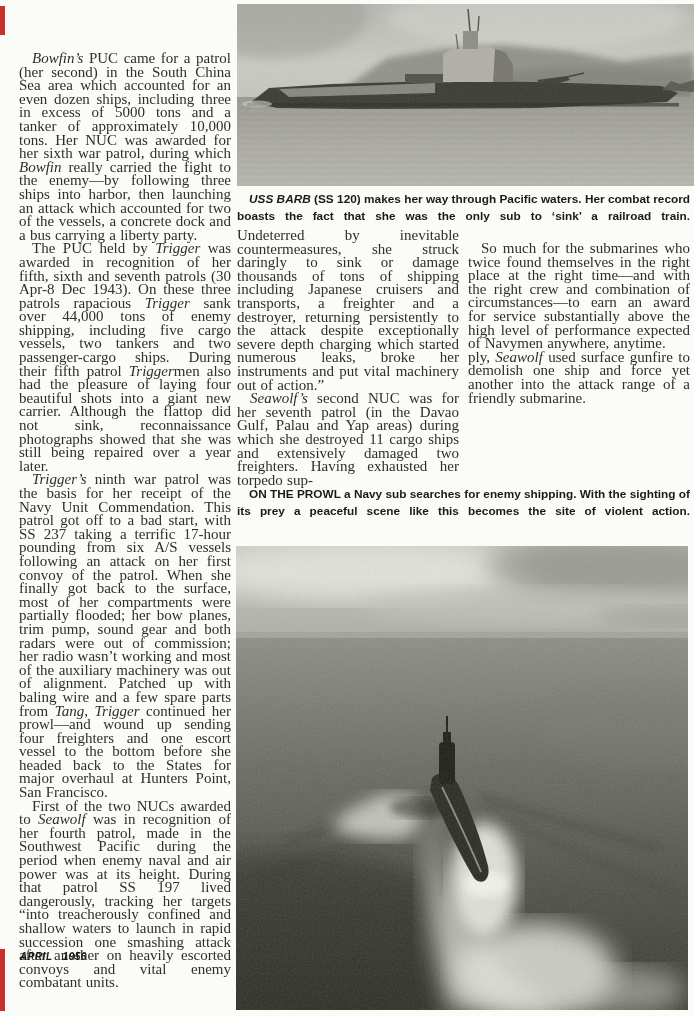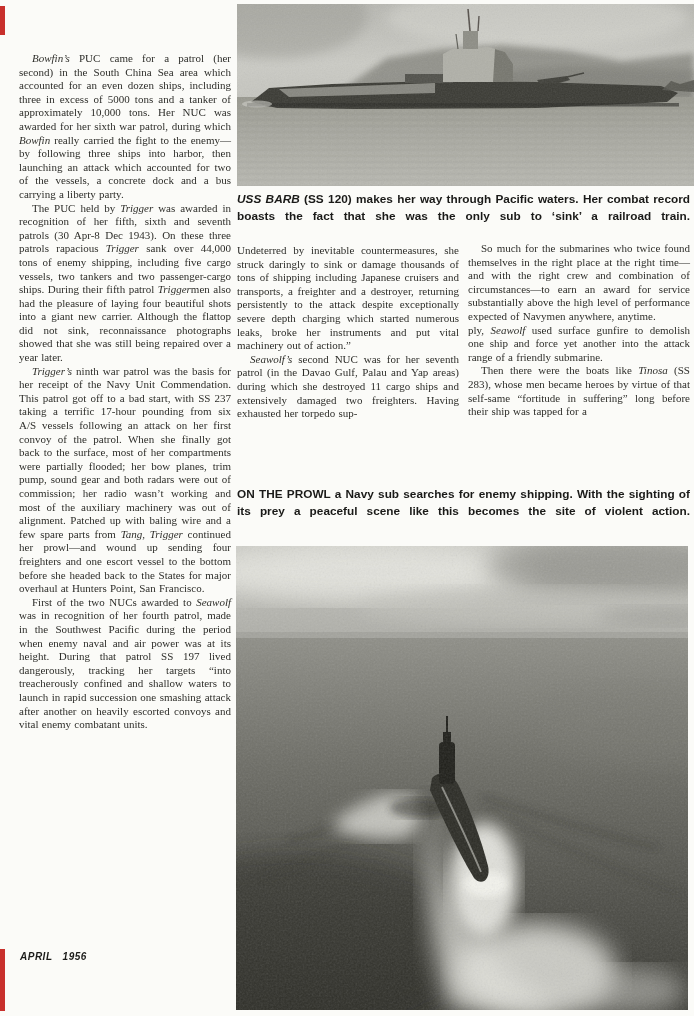--- a/index.html
+++ b/index.html
@@ -10,41 +10,41 @@
     font-family:"Liberation Serif","DejaVu Serif",serif;
   }
   
   .red-mark{position:absolute;left:0;width:5px;background:#c8302c;}
   .rm-top{top:6px;height:29px;}
   .rm-bottom{top:949px;height:62px;}
 
   
   .textcol{position:absolute;color:#2e2e2a;}
   .left-col{left:19px;top:52px;width:212px;}
-  .col2{left:237px;top:244px;width:222px;}
+  .col2{left:237px;top:229px;width:222px;}
   .col3{left:468px;top:242px;width:222px;}
   .para{
-    margin:0;font-size:11px;line-height:13.6px;
+    margin:0;font-size:15px;line-height:13.6px;
     text-align:justify;text-indent:13px;
     hyphens:auto;-webkit-hyphens:auto;
     word-spacing:0.5px;
   }
   .para.noindent{text-indent:0;}
   .ital{font-style:italic;}
 
   
   .caption{
     position:absolute;left:237px;width:453px;
     font-family:"Liberation Sans","DejaVu Sans",sans-serif;
     font-weight:bold;font-size:11.8px;line-height:16.5px;
     color:#1a1a18;text-align:justify;text-align-last:justify;
   }
   .caption-barb{top:191px;}
   .caption-prowl{top:486px;}
-  .cap-lead{font-weight:bold;}
+  .cap-lead{font-weight:bold;margin-left:12px;}
   .cap-lead.ital{font-style:italic;}
 
   
   .footer-date{
     position:absolute;left:20px;top:951px;
     font-family:"Liberation Sans","DejaVu Sans",sans-serif;
     font-weight:bold;font-style:italic;font-size:10px;
     letter-spacing:0.5px;word-spacing:7px;color:#1c1c1a;
   }
 
@@ -131,21 +131,20 @@
       <p class="para"><span>First of the two NUCs awarded to </span><span class="ital">Seawolf</span><span> was in recognition of her fourth patrol, made in the Southwest Pacific during the period when enemy naval and air power was at its height. During that patrol SS 197 lived dangerously, tracking her targets “into treacherously confined and shallow waters to launch in rapid succession one smashing attack after another on heavily escorted convoys and vital enemy combatant units.</span></p>
     </div>
 
   <div class="textcol col2">
       <p class="para noindent"><span>Undeterred by inevitable countermeasures, she struck daringly to sink or damage thousands of tons of shipping including Japanese cruisers and transports, a freighter and a destroyer, returning persistently to the attack despite exceptionally severe depth charging which started numerous leaks, broke her instruments and put vital machinery out of action.”</span></p>
       <p class="para"><span class="ital">Seawolf’s</span><span> second NUC was for her seventh patrol (in the Davao Gulf, Palau and Yap areas) during which she destroyed 11 cargo ships and extensively damaged two freighters. Having exhausted her torpedo sup-</span></p>
     </div>
   <div class="textcol col3">
       <p class="para"><span>So much for the submarines who twice found themselves in the right place at the right time—and with the right crew and combination of circumstances—to earn an award for service substantially above the high level of performance expected of Navymen anywhere, anytime.</span></p>
       <p class="para noindent"><span>ply, </span><span class="ital">Seawolf</span><span> used surface gunfire to demolish one ship and force yet another into the attack range of a friendly submarine.</span></p>
-      <p class="para"><span>Then there were the boats like </span><span class="ital">Tinosa</span><span> (SS 283), whose men became heroes by virtue of that self-same “fortitude in suffering” long before their ship was tapped for a</span></p>
     </div>
 
   <div class="caption caption-prowl"><span class="cap-lead">ON THE PROWL</span><span> a Navy sub searches for enemy shipping. With the sighting of its prey a peaceful scene like this becomes the site of violent action.</span></div>
 
   <div class="photo photo-bottom">
     <svg viewBox="0 0 452 464" preserveAspectRatio="none">
       <defs>
         <linearGradient id="skyB" x1="0" y1="0" x2="0" y2="1">
           <stop offset="0" stop-color="#c6c6c0"></stop>
             <stop offset="1" stop-color="#aeaea8"></stop>

